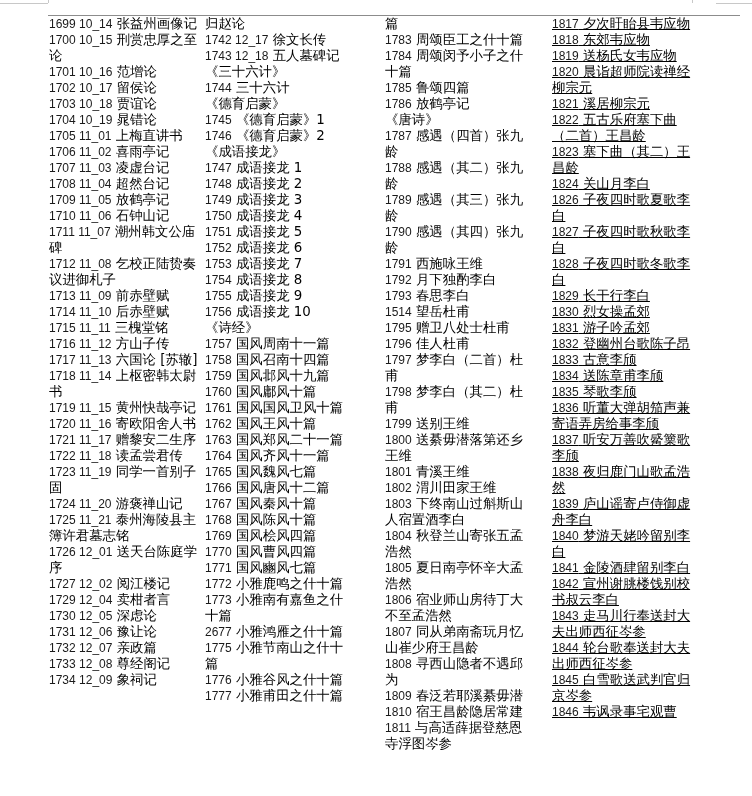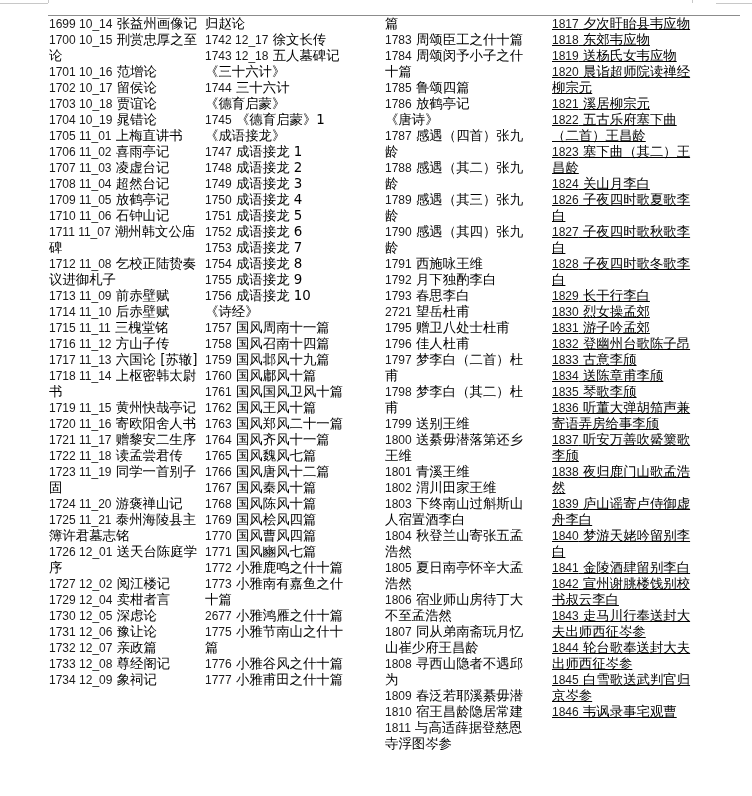--- a/index.html
+++ b/index.html
@@ -71,20 +71,21 @@
         <div class="entry"><span class="num">1734 12_09</span><span class="sep"> </span><span class="title">象祠记</span></div>
       </div>
     <div class="col col-2">
         <div class="entry"><span class="num"></span><span class="sep"></span><span class="title">归赵论</span></div>
         <div class="entry"><span class="num">1742 12_17</span><span class="sep"> </span><span class="title">徐文长传</span></div>
         <div class="entry"><span class="num">1743 12_18</span><span class="sep"> </span><span class="title">五人墓碑记</span></div>
         <div class="entry heading">《三十六计》</div>
         <div class="entry"><span class="num">1744</span><span class="sep"> </span><span class="title">三十六计</span></div>
         <div class="entry heading">《德育启蒙》</div>
         <div class="entry"><span class="num">1745</span><span class="sep"> </span><span class="title">《德育启蒙》1</span></div>
+        <div class="entry"><span class="num">1746</span><span class="sep"> </span><span class="title">《德育启蒙》2</span></div>
         <div class="entry heading">《成语接龙》</div>
         <div class="entry"><span class="num">1747</span><span class="sep"> </span><span class="title">成语接龙 1</span></div>
         <div class="entry"><span class="num">1748</span><span class="sep"> </span><span class="title">成语接龙 2</span></div>
         <div class="entry"><span class="num">1749</span><span class="sep"> </span><span class="title">成语接龙 3</span></div>
         <div class="entry"><span class="num">1750</span><span class="sep"> </span><span class="title">成语接龙 4</span></div>
         <div class="entry"><span class="num">1751</span><span class="sep"> </span><span class="title">成语接龙 5</span></div>
         <div class="entry"><span class="num">1752</span><span class="sep"> </span><span class="title">成语接龙 6</span></div>
         <div class="entry"><span class="num">1753</span><span class="sep"> </span><span class="title">成语接龙 7</span></div>
         <div class="entry"><span class="num">1754</span><span class="sep"> </span><span class="title">成语接龙 8</span></div>
         <div class="entry"><span class="num">1755</span><span class="sep"> </span><span class="title">成语接龙 9</span></div>
@@ -119,21 +120,21 @@
         <div class="entry"><span class="num">1785</span><span class="sep"> </span><span class="title">鲁颂四篇</span></div>
         <div class="entry"><span class="num">1786</span><span class="sep"> </span><span class="title">放鹤亭记</span></div>
         <div class="entry heading">《唐诗》</div>
         <div class="entry"><span class="num">1787</span><span class="sep"> </span><span class="title">感遇（四首）张九龄</span></div>
         <div class="entry"><span class="num">1788</span><span class="sep"> </span><span class="title">感遇（其二）张九龄</span></div>
         <div class="entry"><span class="num">1789</span><span class="sep"> </span><span class="title">感遇（其三）张九龄</span></div>
         <div class="entry"><span class="num">1790</span><span class="sep"> </span><span class="title">感遇（其四）张九龄</span></div>
         <div class="entry"><span class="num">1791</span><span class="sep"> </span><span class="title">西施咏王维</span></div>
         <div class="entry"><span class="num">1792</span><span class="sep"> </span><span class="title">月下独酌李白</span></div>
         <div class="entry"><span class="num">1793</span><span class="sep"> </span><span class="title">春思李白</span></div>
-        <div class="entry"><span class="num">2721</span><span class="sep"> </span><span class="title">望岳杜甫</span></div>
+        <div class="entry"><span class="num">1514</span><span class="sep"> </span><span class="title">望岳杜甫</span></div>
         <div class="entry"><span class="num">1795</span><span class="sep"> </span><span class="title">赠卫八处士杜甫</span></div>
         <div class="entry"><span class="num">1796</span><span class="sep"> </span><span class="title">佳人杜甫</span></div>
         <div class="entry"><span class="num">1797</span><span class="sep"> </span><span class="title">梦李白（二首）杜甫</span></div>
         <div class="entry"><span class="num">1798</span><span class="sep"> </span><span class="title">梦李白（其二）杜甫</span></div>
         <div class="entry"><span class="num">1799</span><span class="sep"> </span><span class="title">送别王维</span></div>
         <div class="entry"><span class="num">1800</span><span class="sep"> </span><span class="title">送綦毋潜落第还乡王维</span></div>
         <div class="entry"><span class="num">1801</span><span class="sep"> </span><span class="title">青溪王维</span></div>
         <div class="entry"><span class="num">1802</span><span class="sep"> </span><span class="title">渭川田家王维</span></div>
         <div class="entry"><span class="num">1803</span><span class="sep"> </span><span class="title">下终南山过斛斯山人宿置酒李白</span></div>
         <div class="entry"><span class="num">1804</span><span class="sep"> </span><span class="title">秋登兰山寄张五孟浩然</span></div>

